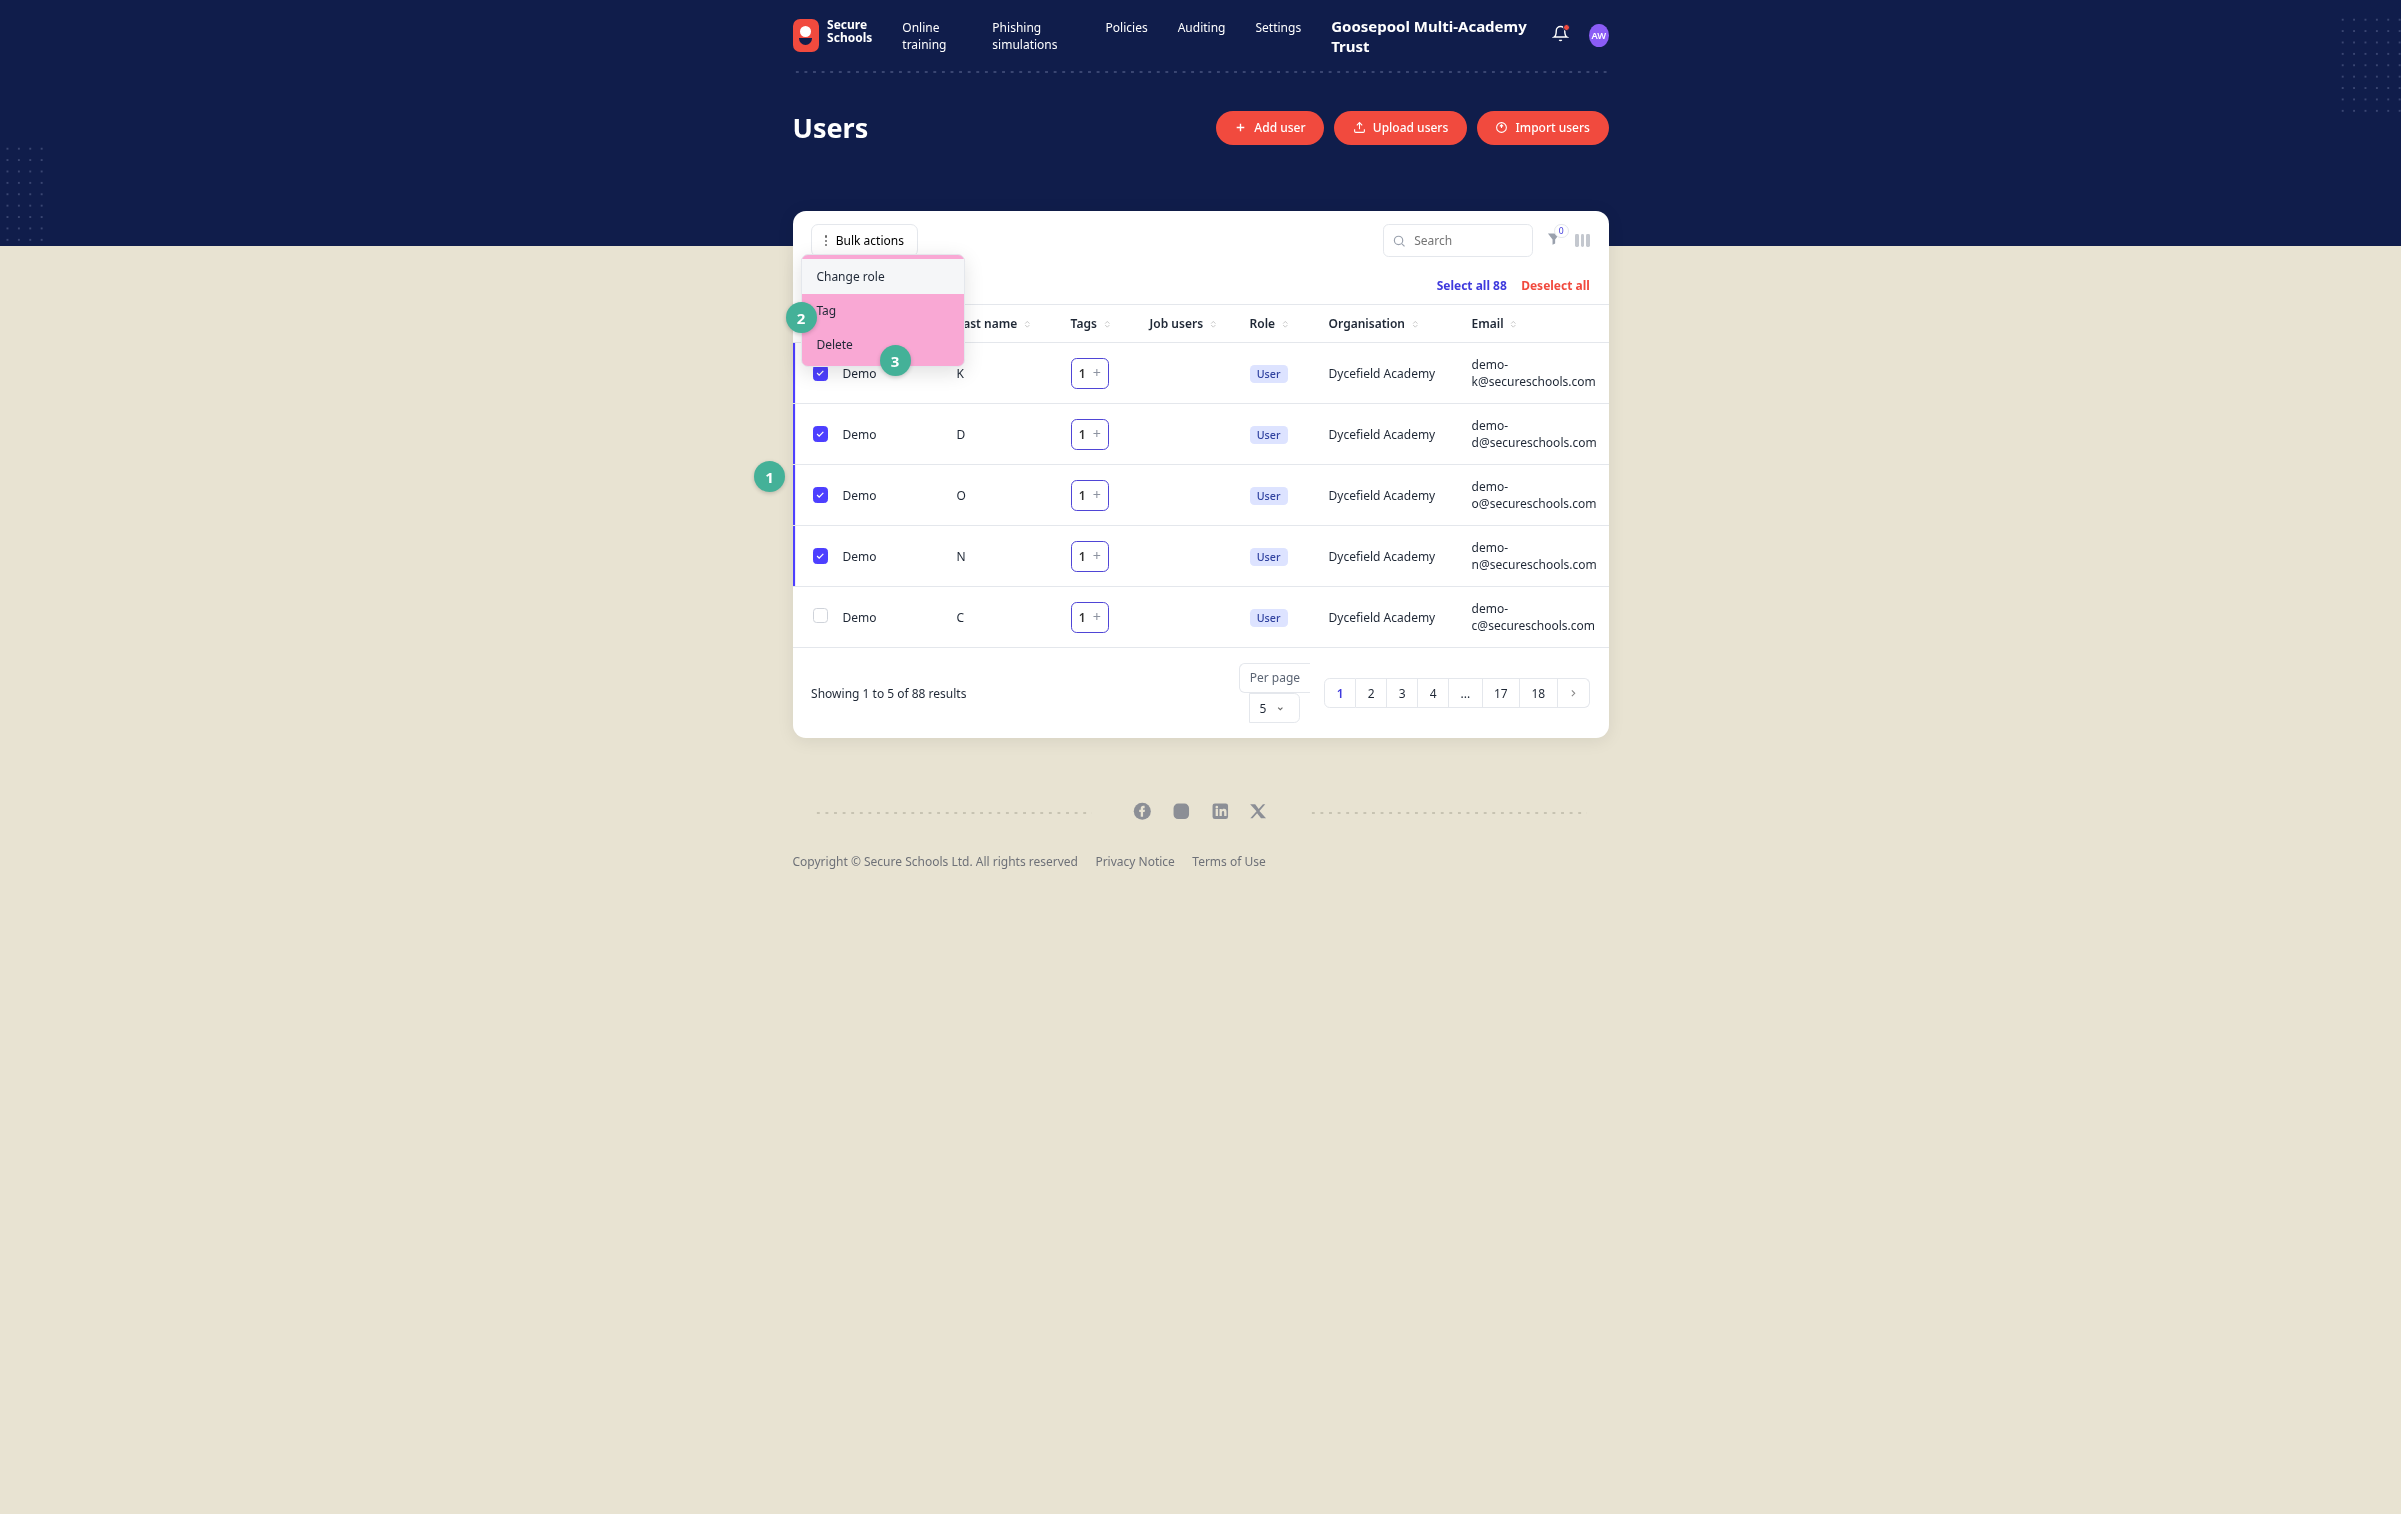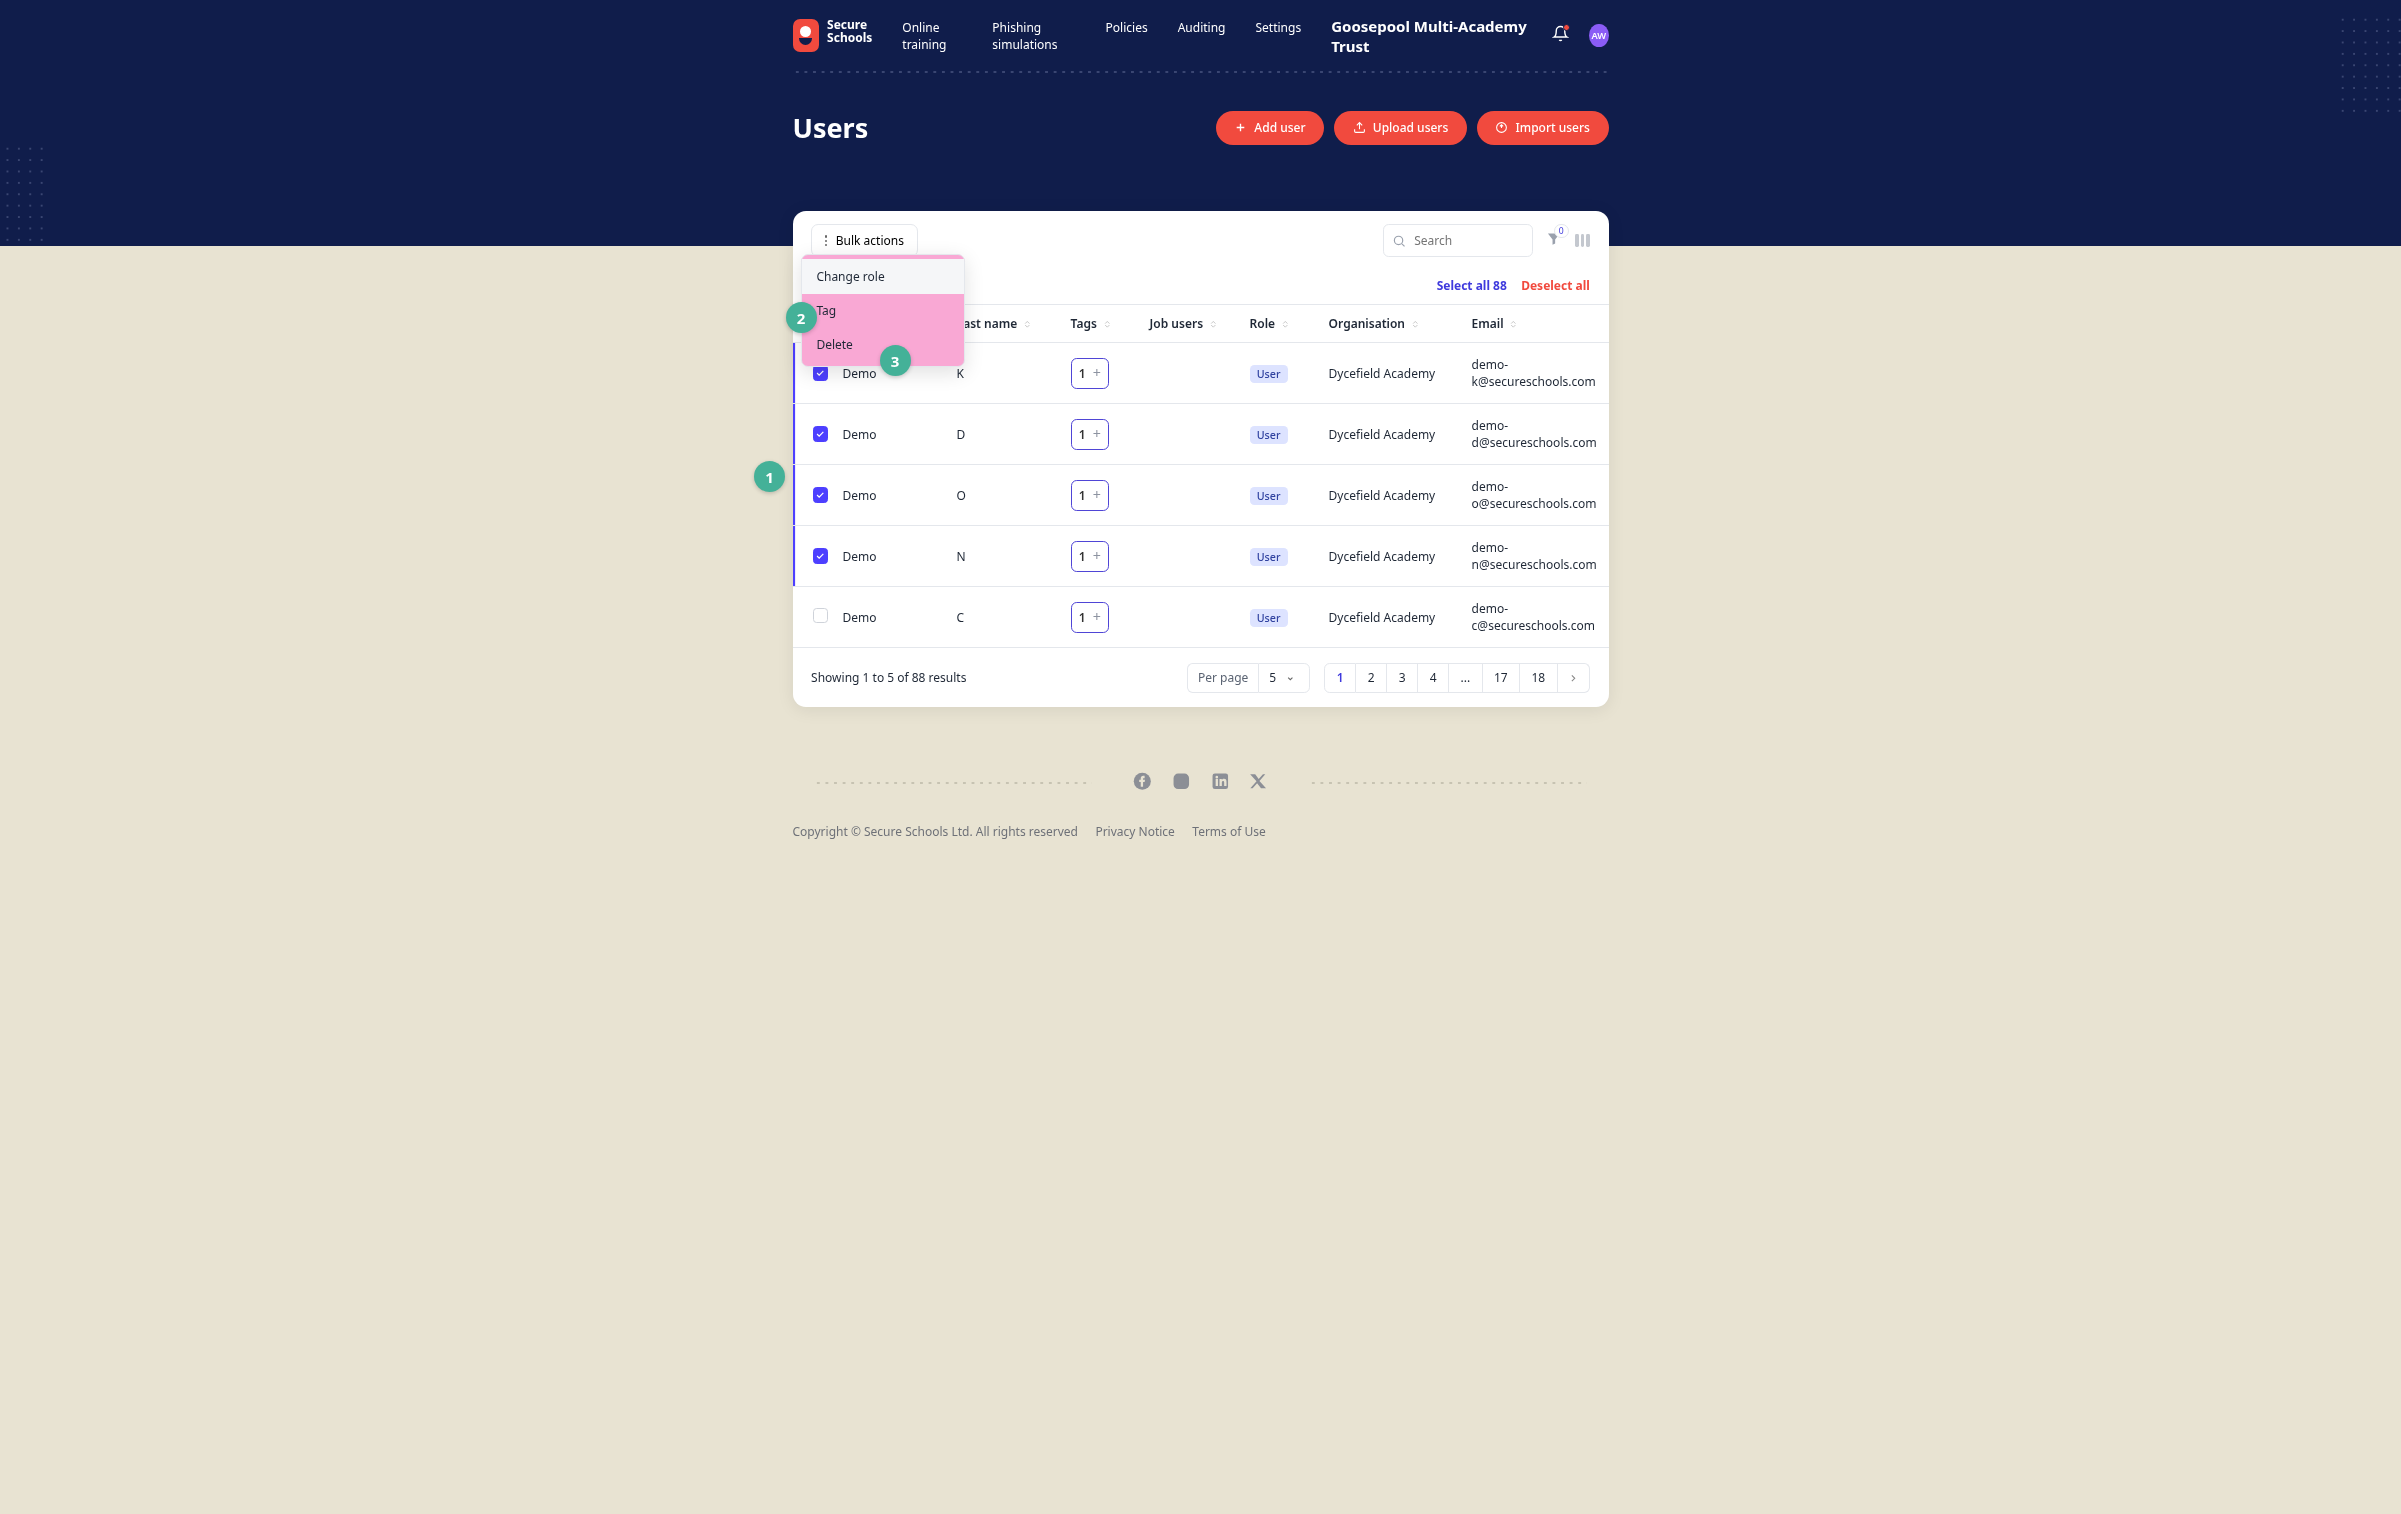--- a/index.html
+++ b/index.html
@@ -80,21 +80,21 @@
   tr.selected{box-shadow:inset 2.1px 0 0 var(--blue);}
   .cb{width:15.7px;height:15.7px;border-radius:3.6px;border:1.1px solid #cfd3da;display:inline-flex;align-items:center;justify-content:center;cursor:pointer;}
   .cb.checked{background:var(--blue);border-color:var(--blue);}
   .cb.checked svg{width:10px;height:10px;stroke:#fff;stroke-width:3;fill:none;}
   .tag-pill{border:1.1px solid #4f45d6;border-radius:5.7px;padding:5.7px 7.1px;display:inline-flex;align-items:center;gap:7.1px;font-weight:600;color:#333;cursor:pointer;}
   .tag-pill .plus{color:#8d93a1;font-weight:400;font-size:14.3px;line-height:1;}
   .role{background:var(--role-bg);color:var(--role-text);border-radius:4.3px;padding:2.1px 7.1px;font-size:10.7px;font-weight:500;}
   
   .card-footer{display:flex;align-items:center;padding:14.3px 18.6px;gap:14.3px;}
   .results-text{color:var(--text);}
-  .perpage{margin-left:auto;display:flex;align-items:center;}
+  .perpage{margin-left:auto;display:flex;align-items:center;flex-direction:column;}
   .perpage-label{border:0.7px solid var(--border);border-right:none;border-radius:5.7px 0 0 5.7px;padding:5.7px 10px;color:var(--text-light);}
   .perpage-select{border:0.7px solid var(--border);border-radius:0 5.7px 5.7px 0;padding:5.7px 14.3px 5.7px 10px;display:flex;align-items:center;gap:10px;cursor:pointer;}
   .pagination{display:flex;}
   .page{border:0.7px solid var(--border);border-left:none;padding:5.7px 11.4px;cursor:pointer;min-width:31px;text-align:center;}
   .page:first-child{border-left:0.7px solid var(--border);border-radius:5.7px 0 0 5.7px;}
   .page:last-child{border-radius:0 5.7px 5.7px 0;}
   .page.active{color:var(--link);font-weight:600;}
   
   .page-footer{margin-top:43px;padding:21.4px 0 36px;text-align:left;}
   .social{display:flex;justify-content:center;gap:20px;margin-bottom:28.6px;position:relative;}

